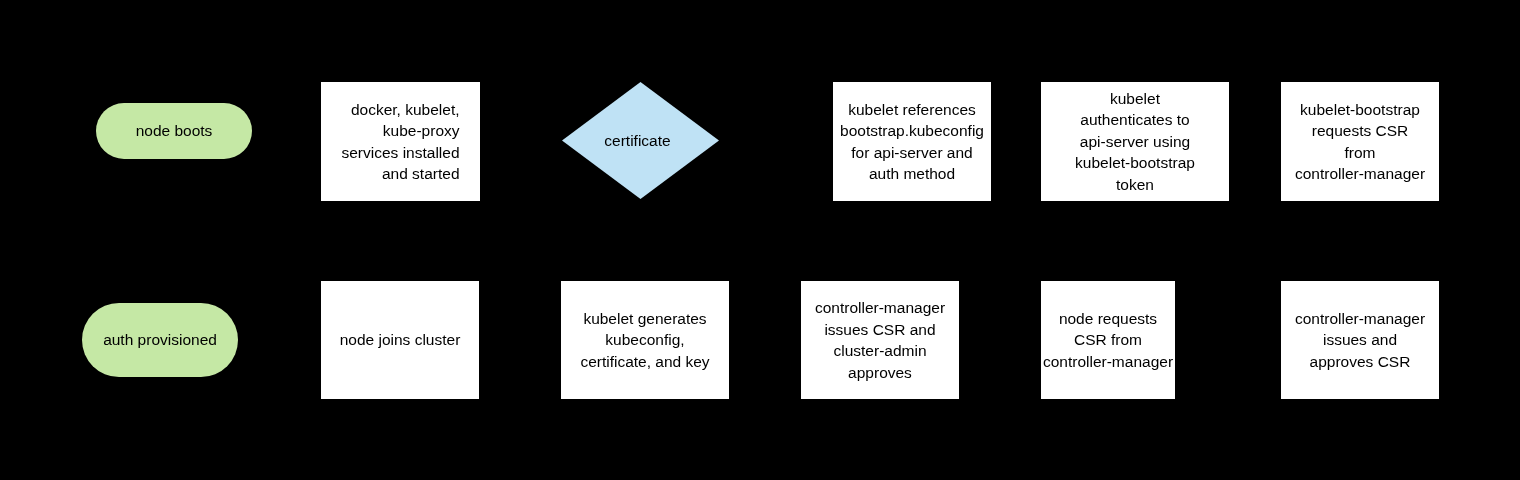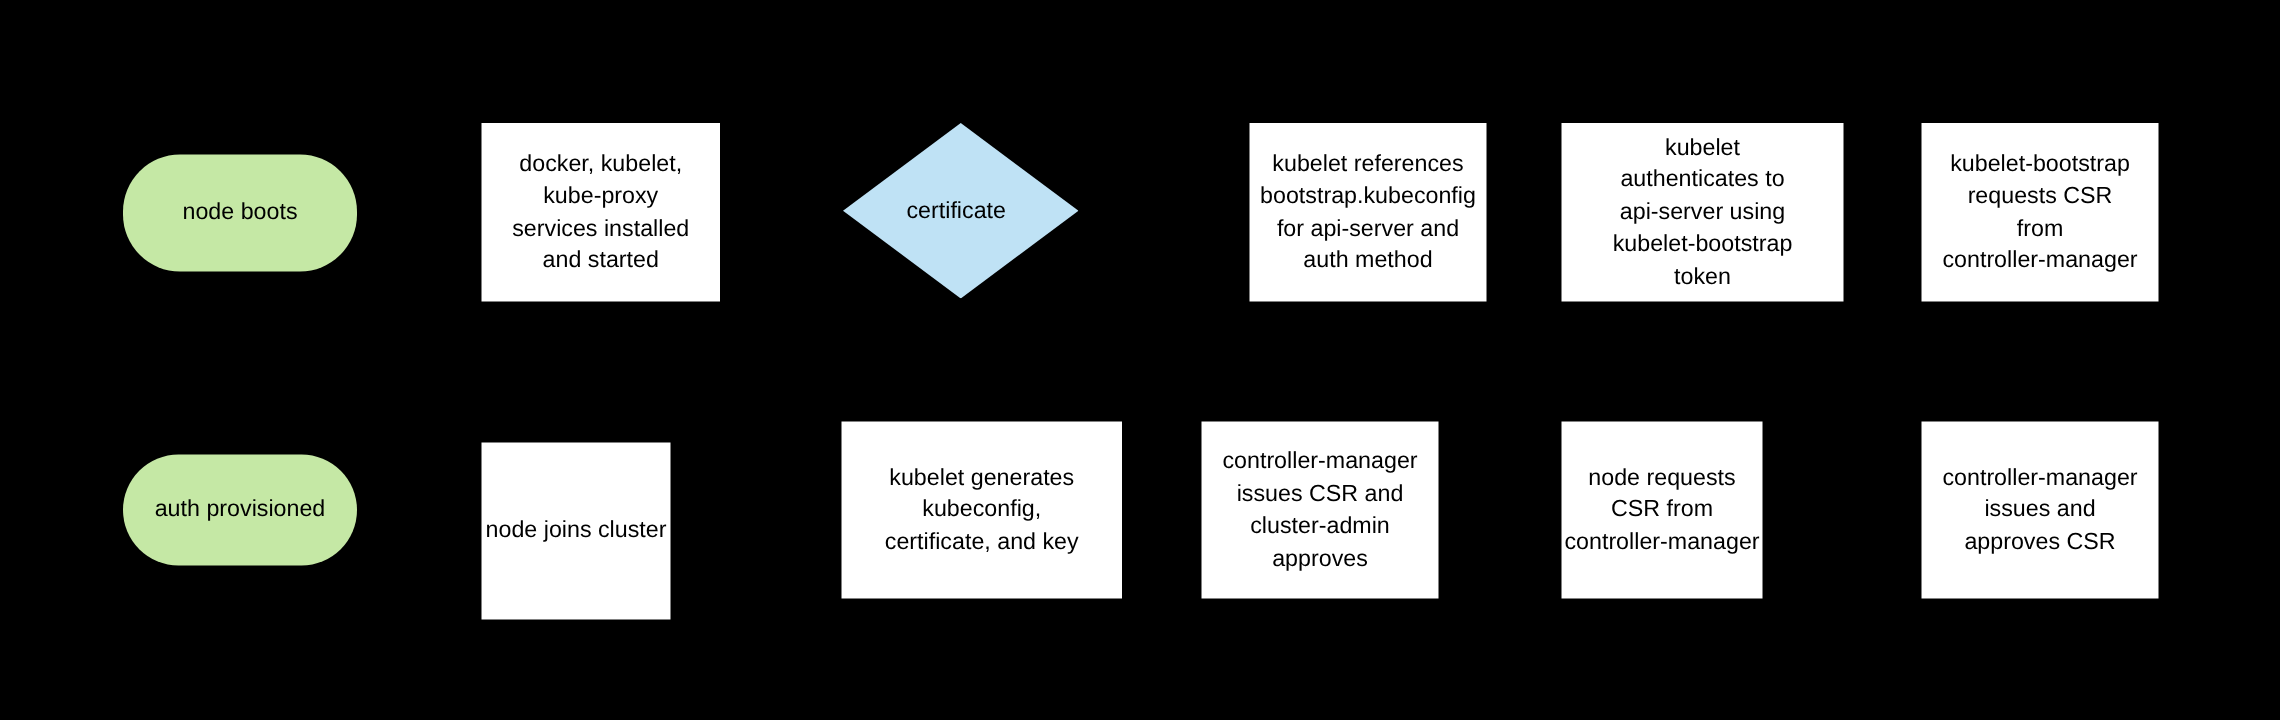--- a/index.html
+++ b/index.html
@@ -63,25 +63,25 @@
     z-index: 2;
     white-space: nowrap;
     transform: translateX(-3px);
   }
 </style>
 </head>
 <body>
 
 <div id="canvas">
 
-  <div class="node pill" style="left:82px; top:103px; width:156px; height:78px;">
+  <div class="node pill" style="left:96px; top:103px; width:156px; height:56px;">
     <span class="label">node boots</span>
   </div>
 
-  <div class="node process" style="left:321px; top:82px; width:159px; height:119px;">
+  <div class="node process" style="left:321px; top:82px; width:159px; height:119px;text-align:right;">
     <span class="label">docker, kubelet,<br>kube-proxy<br>services installed<br>and started</span>
   </div>
 
   <div class="node diamond" style="left:562px; top:82px; width:157px; height:117px;">
     <span class="diamond-shape"></span>
     <span class="label">certificate</span>
   </div>
 
   <div class="node process" style="left:801px; top:82px; width:158px; height:119px;margin-left:32px;">
     <span class="label">kubelet references<br>bootstrap.kubeconfig<br>for api-server and<br>auth method</span>
@@ -92,25 +92,25 @@
   </div>
 
   <div class="node process" style="left:1281px; top:82px; width:158px; height:119px;">
     <span class="label">kubelet-bootstrap<br>requests CSR<br>from<br>controller-manager</span>
   </div>
 
   <div class="node pill" style="left:82px; top:303px; width:156px; height:74px;">
     <span class="label">auth provisioned</span>
   </div>
 
-  <div class="node process" style="left:321px; top:295px; width:126px; height:118px;">
+  <div class="node process" style="left:321px; top:281px; width:158px; height:118px;">
     <span class="label">node joins cluster</span>
   </div>
 
-  <div class="node process" style="left:561px; top:281px; width:187px; height:118px;align-items:center;">
+  <div class="node process" style="left:561px; top:281px; width:168px; height:118px;align-items:center;">
     <span class="label">kubelet generates<br>kubeconfig,<br>certificate, and key</span>
   </div>
 
   <div class="node process" style="left:801px; top:281px; width:158px; height:118px;">
     <span class="label">controller-manager<br>issues CSR and<br>cluster-admin<br>approves</span>
   </div>
 
   <div class="node process" style="left:1041px; top:281px; width:134px; height:118px;">
     <span class="label">node requests<br>CSR from<br>controller-manager</span>
   </div>

